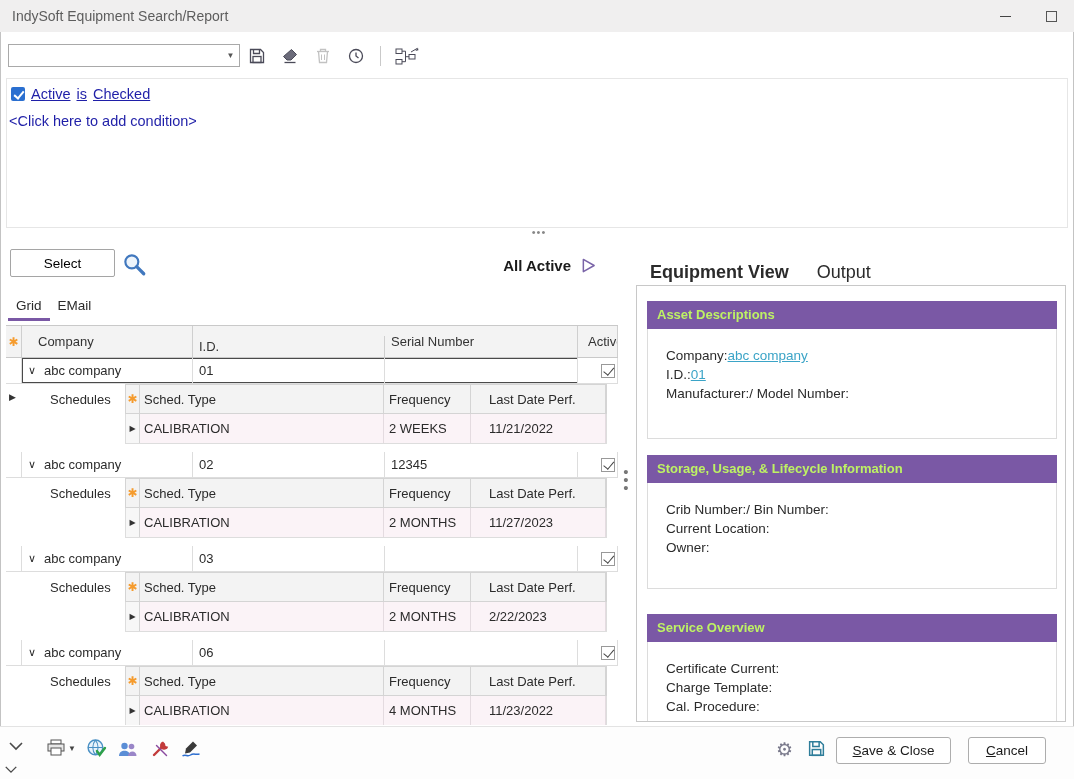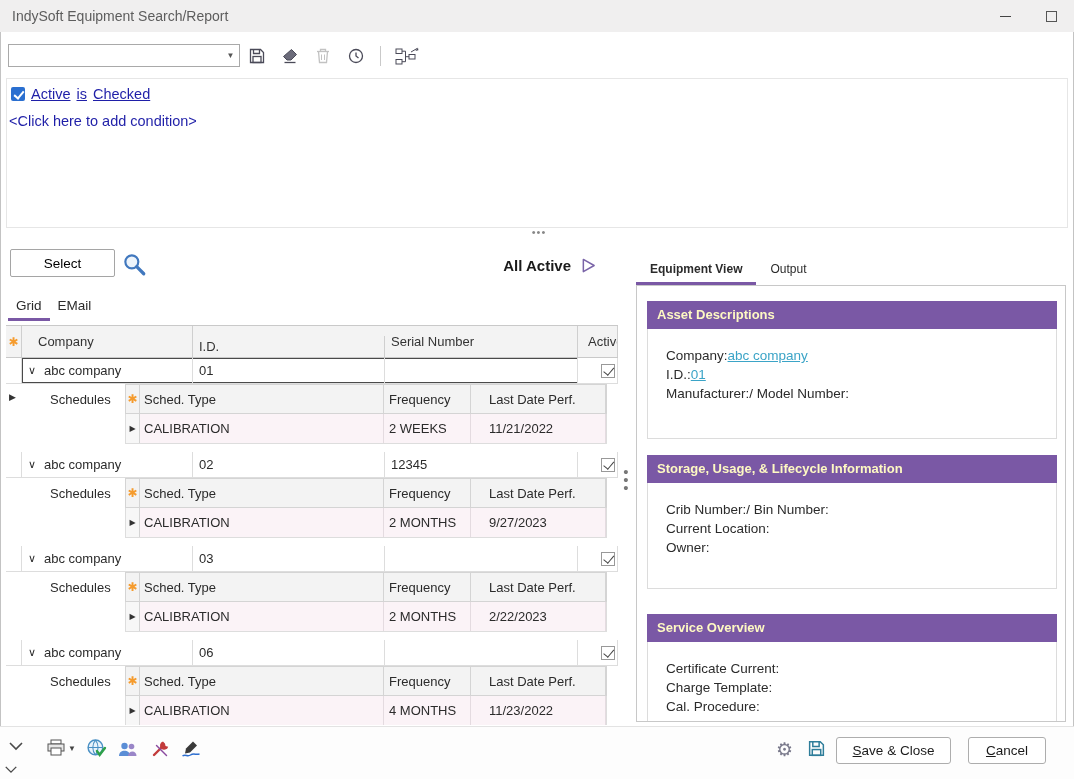--- a/index.html
+++ b/index.html
@@ -89,25 +89,25 @@
   .sub-row .s-cell { border-right-color:#e4dbe0; }
   .s-type { width:244px; padding-left:4px; }
   .s-freq { width:87px; padding-left:5px; }
   .s-date { flex:1; padding-left:18px; }
   .sub-ind { font-size:8px; color:#333; }
   .g-gap { height:8px; }
 
   
   .right-panel { position:absolute; left:636px; top:244px; width:438px; height:481px; }
   .r-tabs { position:absolute; left:0; top:14px; display:flex; }
-  .r-tab { padding:4px 14px 6px 14px; font-size:12px; border-bottom:3px solid transparent; cursor:pointer; }
+  .r-tab { padding:4px 14px 6px 14px; font-size:18px; border-bottom:3px solid transparent; cursor:pointer; }
   .r-tab.active { font-weight:bold; border-bottom-color:#7a58a5; }
   .r-box { position:absolute; left:0; top:41px; width:430px; height:437px; border:1px solid #c8c8c8; background:#fff; overflow:hidden; }
   .section { position:absolute; left:10px; width:410px; }
-  .sec-head { height:28px; background:#7a58a5; color:#fef9c3; font-weight:bold; font-size:13px; line-height:28px; padding-left:10px; }
+  .sec-head { height:28px; background:#7a58a5; color:#bef264; font-weight:bold; font-size:13px; line-height:28px; padding-left:10px; }
   .sec-body { border:1px solid #dcdcdc; border-top:none; background:#fff; padding:17px 0 0 18px; line-height:19px; font-size:13.5px; color:#2b2b2b; }
   .sec1 { top:15px; } .sec1 .sec-body { height:110px; }
   .sec2 { top:169px; } .sec2 .sec-body { height:106px; }
   .sec3 { top:328px; } .sec3 .sec-body { height:80px; }
   .fline { display:flex; white-space:nowrap; }
   .teal-link { color:#3ba4c7; text-decoration:underline; cursor:pointer; }
 
   
   .footer { position:absolute; left:0; top:726px; width:1074px; height:53px; background:#fdfdfd; border-top:1px solid #e3e3e3; }
   .f-ic { position:absolute; display:flex; align-items:center; justify-content:center; cursor:pointer; }
@@ -292,21 +292,21 @@
             <div class="s-cell s-type">Sched. Type</div>
             <div class="s-cell s-freq">Frequency</div>
             <div class="s-cell s-date">Last Date Perf.</div>
           </div>
           <div class="sub-row">
             <div class="s-gut">
                 <span class="sub-ind">▶</span>
               </div>
             <div class="s-cell s-type">CALIBRATION</div>
             <div class="s-cell s-freq">2 MONTHS</div>
-            <div class="s-cell s-date">9/27/2023</div>
+            <div class="s-cell s-date">11/27/2023</div>
           </div>
         </div>
       </div>
       <div class="g-gap"></div>
     </div>
 
     <div>
       <div class="group-row">
         <div class="g-gut"></div>
         <div class="g-main">

